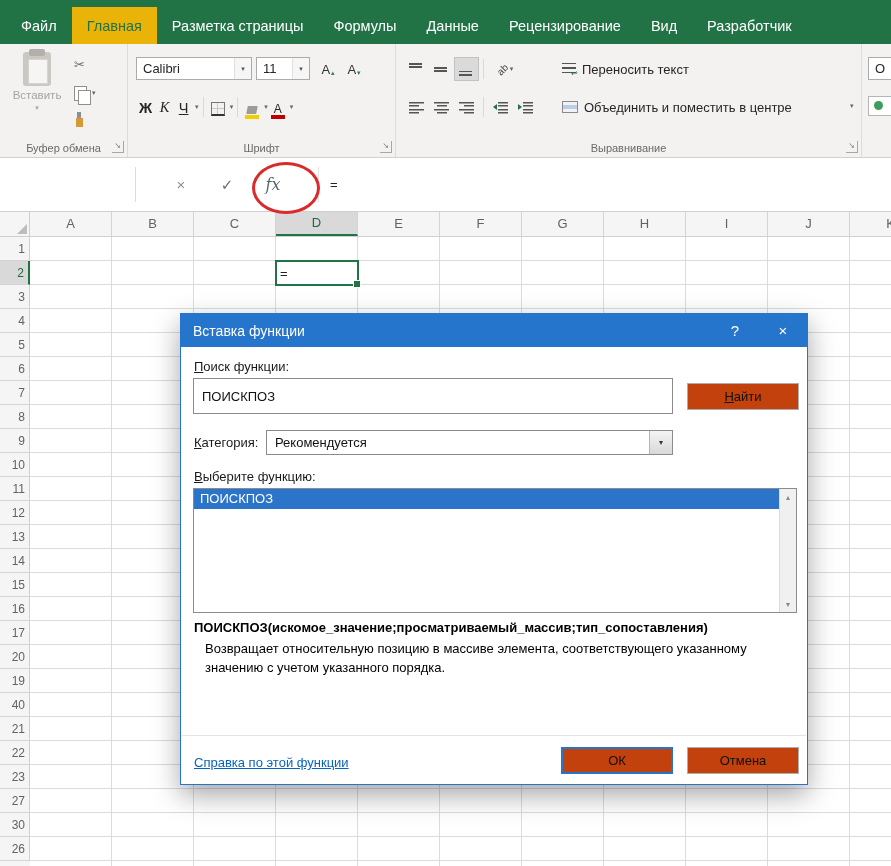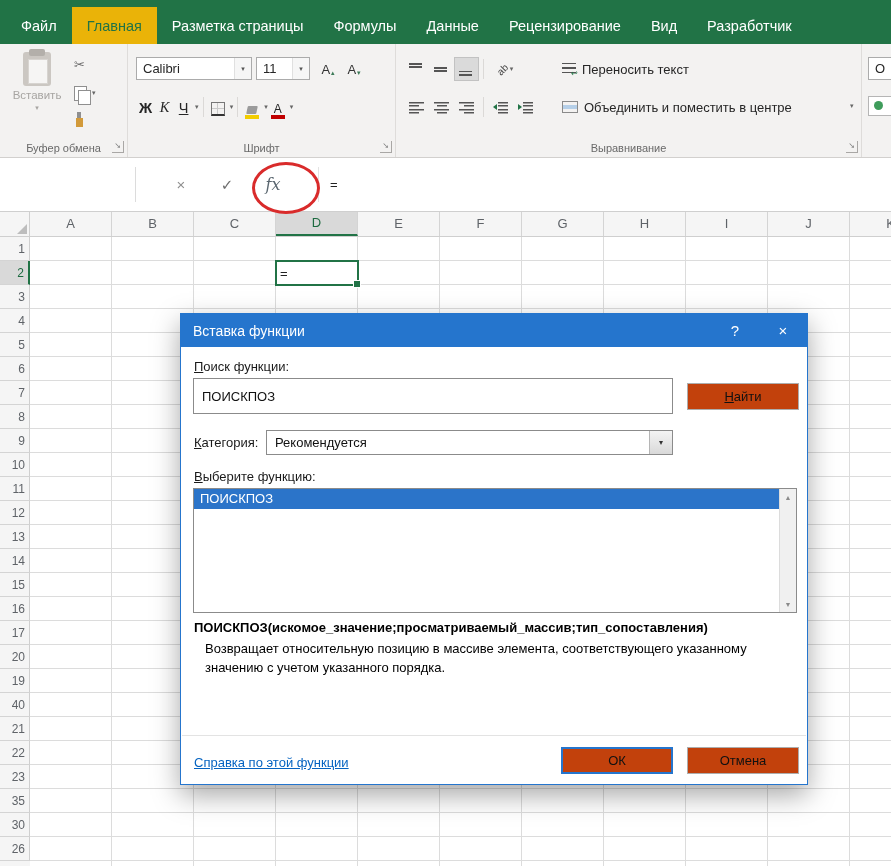--- a/index.html
+++ b/index.html
@@ -369,21 +369,21 @@
       <div class="row-h">14</div>
       <div class="row-h">15</div>
       <div class="row-h">16</div>
       <div class="row-h">17</div>
       <div class="row-h">20</div>
       <div class="row-h">19</div>
       <div class="row-h">40</div>
       <div class="row-h">21</div>
       <div class="row-h">22</div>
       <div class="row-h">23</div>
-      <div class="row-h">35</div>
+      <div class="row-h">27</div>
       <div class="row-h">30</div>
       <div class="row-h">26</div>
     </div>
   <div class="cellsarea">
     <div class="activecell">=</div>
   </div>
 
   <div class="dialog">
     <div class="dtitle">Вставка функции</div>
     <div class="dctrl">

